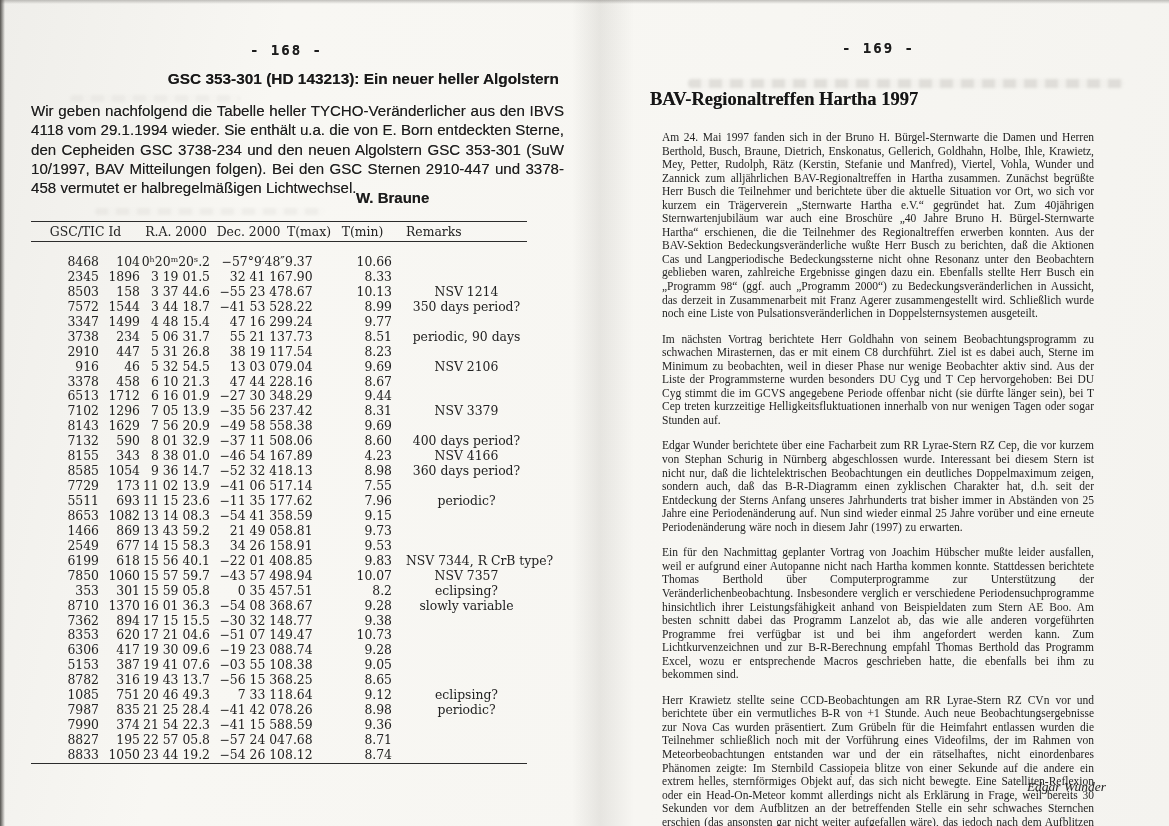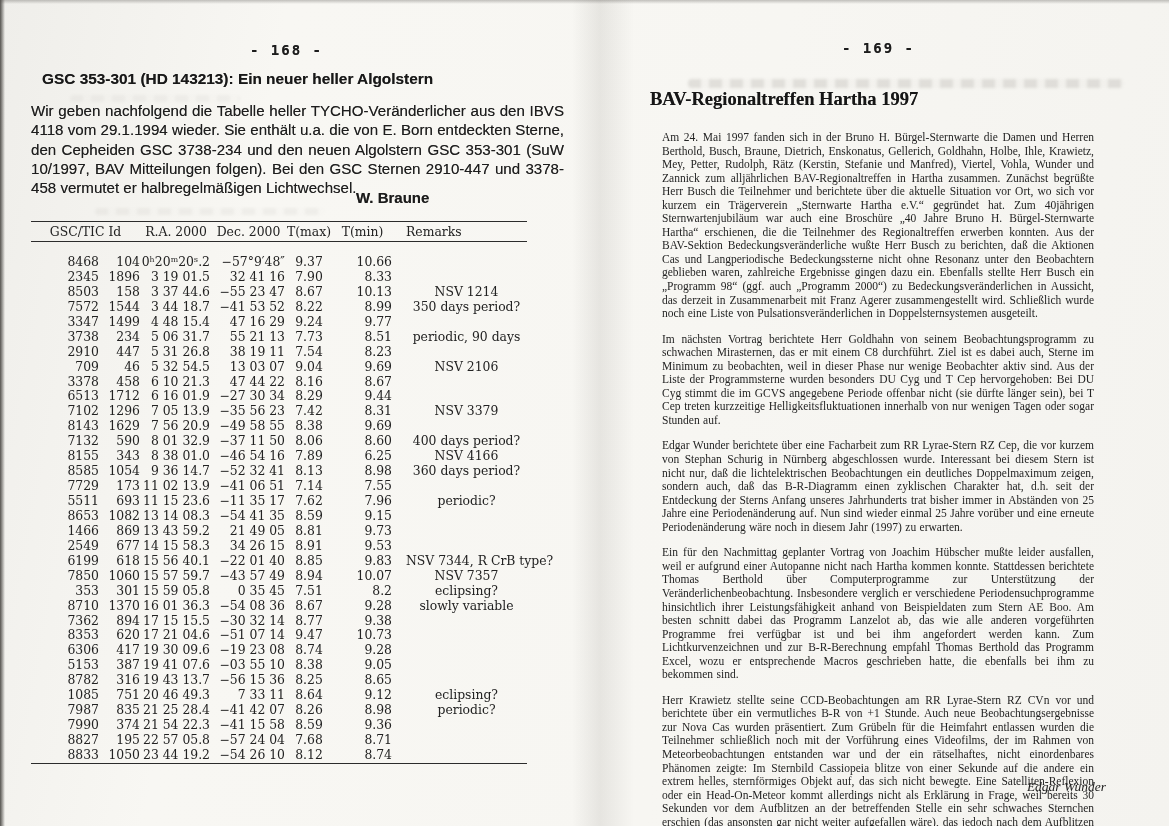--- a/index.html
+++ b/index.html
@@ -30,21 +30,21 @@
   }
   .ink{color:#1f1f1f;text-shadow:0 0 .35px rgba(25,25,25,.6);}
 
   
   .pagenum{
     position:absolute;font-family:"DejaVu Sans Mono",monospace;
     font-weight:bold;font-size:14px;letter-spacing:2px;color:#1c1c1c;
   }
   #num168{left:250px;top:42px;}
   #title168{
-    position:absolute;left:42px;top:70px;width:526px;text-align:left;
+    position:absolute;left:33px;top:70px;width:526px;text-align:right;
     font-weight:bold;font-size:15.4px;color:#181818;
   }
   #intro168{
     position:absolute;left:31px;top:101px;width:533px;
     font-size:15.1px;line-height:19.3px;text-align:justify;color:#1d1d1d;
   }
   #author168{
     position:absolute;left:356px;top:189px;font-weight:bold;font-size:15px;color:#1b1b1b;
   }
   .star-table{
@@ -61,21 +61,21 @@
   .t-body{padding:13px 0 0 0;}
   .t-row{
     display:grid;grid-template-columns:68px 41px 72px 73px 48px 59px auto;
     line-height:14.95px;height:14.95px;white-space:nowrap;
   }
   .c{display:block;}
   .c.gsc{text-align:right;}
   .c.tic{text-align:right;}
   .c.ra{text-align:right;padding-right:2px;}
   .c.dec{text-align:right;}
-  .c.tmax{text-align:center;}
+  .c.tmax{text-align:left;}
   .c.tmin{text-align:right;}
   .c.rem{text-align:center;padding-left:14px;}
 
   
   #num169{left:842px;top:40px;}
   #title169{
     position:absolute;left:650px;top:89px;
     font-family:"Liberation Serif",serif;font-weight:bold;font-size:18.5px;color:#161616;
   }
   #body169{
@@ -186,21 +186,21 @@
           <span class="c gsc">2910</span>
           <span class="c tic">447</span>
           <span class="c ra">5 31 26.8</span>
           <span class="c dec">38 19 11</span>
           <span class="c tmax">7.54</span>
           <span class="c tmin">8.23</span>
           <span class="c rem"></span>
         </div>
 
         <div class="t-row">
-          <span class="c gsc">709</span>
+          <span class="c gsc">916</span>
           <span class="c tic">46</span>
           <span class="c ra">5 32 54.5</span>
           <span class="c dec">13 03 07</span>
           <span class="c tmax">9.04</span>
           <span class="c tmin">9.69</span>
           <span class="c rem">NSV 2106</span>
         </div>
 
         <div class="t-row">
           <span class="c gsc">3378</span>
@@ -251,21 +251,21 @@
           <span class="c tmin">8.60</span>
           <span class="c rem">400 days period?</span>
         </div>
 
         <div class="t-row">
           <span class="c gsc">8155</span>
           <span class="c tic">343</span>
           <span class="c ra">8 38 01.0</span>
           <span class="c dec">−46 54 16</span>
           <span class="c tmax">7.89</span>
-          <span class="c tmin">6.25</span>
+          <span class="c tmin">4.23</span>
           <span class="c rem">NSV 4166</span>
         </div>
 
         <div class="t-row">
           <span class="c gsc">8585</span>
           <span class="c tic">1054</span>
           <span class="c ra">9 36 14.7</span>
           <span class="c dec">−52 32 41</span>
           <span class="c tmax">8.13</span>
           <span class="c tmin">8.98</span>

